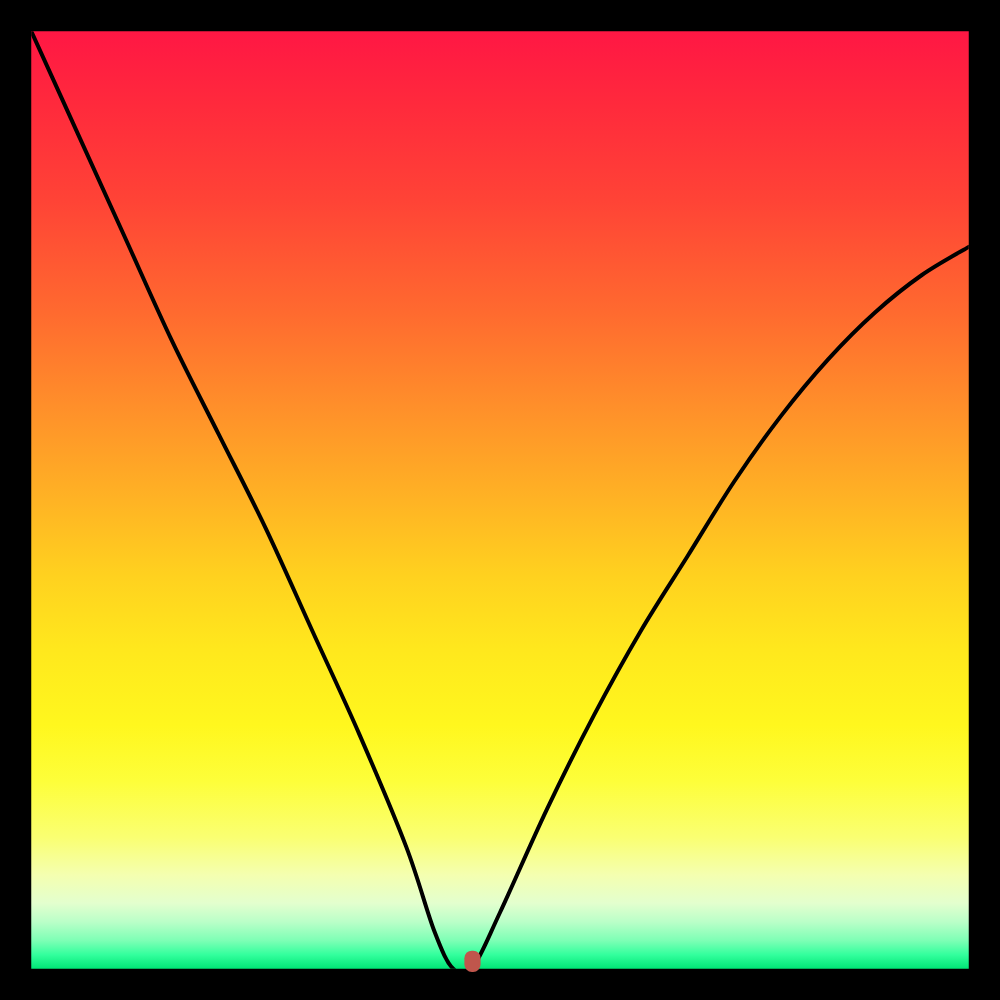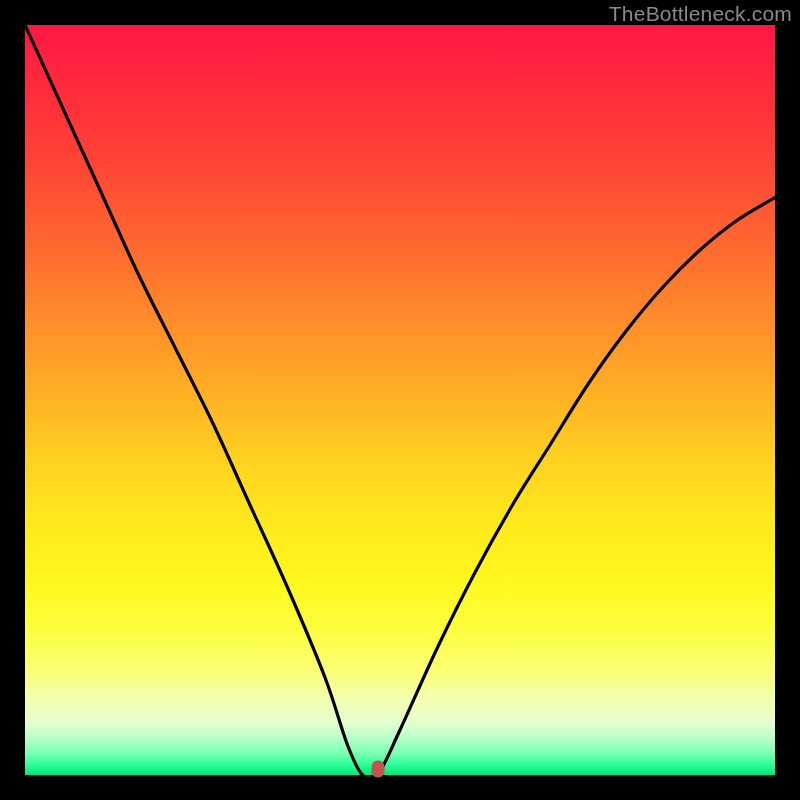--- a/index.html
+++ b/index.html
@@ -69,21 +69,20 @@
     height: 17px;
     background: #c0564c;
     border-radius: 6px;
     transform: translate(-50%, -50%);
   }
 </style>
 </head>
 <body>
 
 <div class="stage">
-  <div class="watermark">TheBottleneck.com</div>
 
   <div class="plot-area">
     <div class="gradient-bg"></div>
 
     <svg class="curve" viewBox="0 0 750 750" preserveAspectRatio="none">
       <path id="curve-path" fill="none" stroke="#000" stroke-width="3.2" stroke-linecap="round" d="M 0.00 0.00 C 6.25 13.75, 25.00 55.00, 37.50 82.50 C 50.00 110.00, 62.50 137.50, 75.00 165.00 C 87.50 192.50, 100.00 221.25, 112.50 247.50 C 125.00 273.75, 137.50 297.50, 150.00 322.50 C 162.50 347.50, 175.00 371.25, 187.50 397.50 C 200.00 423.75, 212.50 452.50, 225.00 480.00 C 237.50 507.50, 250.00 533.75, 262.50 562.50 C 275.00 591.25, 290.00 626.25, 300.00 652.50 C 310.00 678.75, 316.25 703.75, 322.50 720.00 C 328.75 736.25, 332.50 745.00, 337.50 750.00 C 342.50 755.00, 346.25 757.50, 352.50 750.00 C 358.75 742.50, 365.00 726.25, 375.00 705.00 C 385.00 683.75, 400.00 648.75, 412.50 622.50 C 425.00 596.25, 437.50 571.25, 450.00 547.50 C 462.50 523.75, 475.00 501.25, 487.50 480.00 C 500.00 458.75, 512.50 440.00, 525.00 420.00 C 537.50 400.00, 550.00 378.75, 562.50 360.00 C 575.00 341.25, 587.50 323.75, 600.00 307.50 C 612.50 291.25, 625.00 276.25, 637.50 262.50 C 650.00 248.75, 662.50 236.25, 675.00 225.00 C 687.50 213.75, 700.00 203.75, 712.50 195.00 C 725.00 186.25, 743.75 176.25, 750.00 172.50"></path>
     </svg>
 
     <div id="marker" class="marker" style="left: 352.5px; top: 744px;"></div>
   </div>

